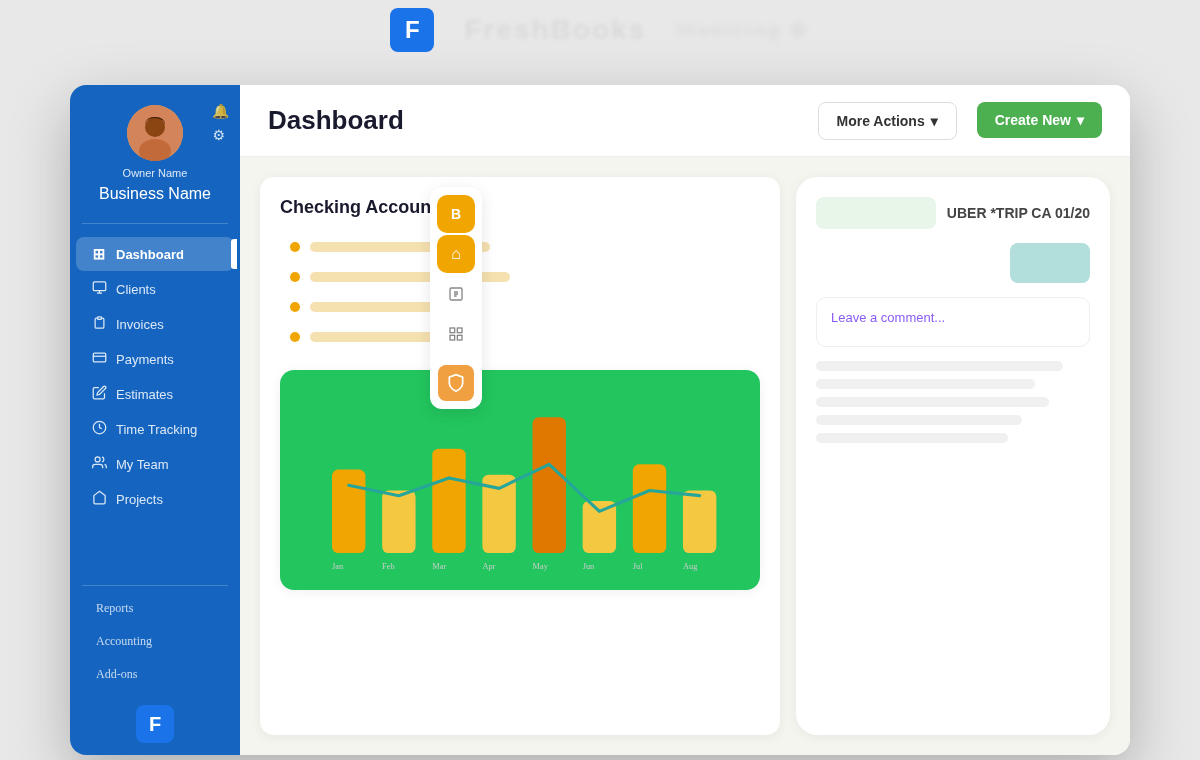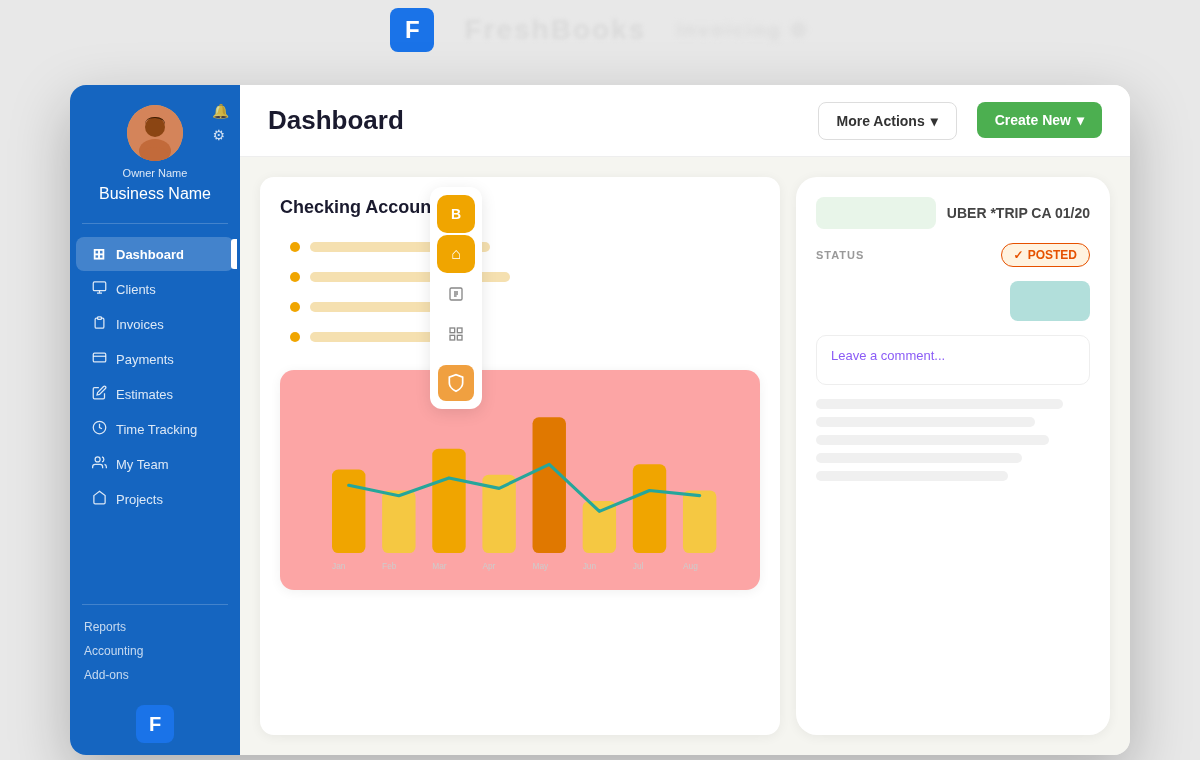--- a/index.html
+++ b/index.html
@@ -156,24 +156,25 @@
     .active-indicator {
       position: absolute;
       right: -3px;
       width: 6px;
       height: 30px;
       background: white;
       border-radius: 3px 0 0 3px;
     }
 
     .sidebar-footer-links {
-      padding: 8px 14px;
-      display: flex;
-      flex-direction: column;
-      gap: 4px;
+      padding: 8px 26px;
+      display: flex;
+      flex-direction: column;
+      gap: 12px;
+      font-family: Liberation Serif, serif;
     }
     .footer-link {
       color: rgba(255,255,255,0.75);
       font-size: 12px;
       cursor: pointer;
       padding: 3px 0;
     }
 
     .sidebar-logo-bottom {
       padding: 12px;
@@ -314,27 +315,28 @@
       background: #f5e0b0;
     }
     .transaction-label {
       font-size: 13px;
       color: #333;
       font-weight: 500;
     }
 
     
     .chart-container {
-      background: #fca5a5;
+      background: #22c55e;
       border-radius: 14px;
       padding: 16px;
       box-shadow: 0 2px 12px rgba(0,0,0,0.06);
       height: 220px;
       margin-top: 8px;
       overflow: hidden;
+      font-family: Liberation Serif, serif;
     }
     .chart-svg {
       width: 100%;
       height: 100%;
     }
 
     
     .right-panel {
       flex: 1;
       background: white;
@@ -652,27 +654,20 @@
             </svg>
           </div>
         </div>
 
         <div class="right-panel">
           <div class="detail-top">
             <div class="detail-amount-placeholder"></div>
             <div class="detail-merchant">UBER *TRIP CA 01/20</div>
           </div>
 
-          <div class="status-row">
-            <span class="status-label">STATUS</span>
-            <div class="status-badge">
-              <span>✓</span>
-              <span>POSTED</span>
-            </div>
-          </div>
 
           <div style="display:flex; justify-content:flex-end;">
             <div class="detail-teal-block"></div>
           </div>
 
           <div class="comment-box">
             <span>Leave a comment...</span>
           </div>
 
           <div class="detail-rows">

